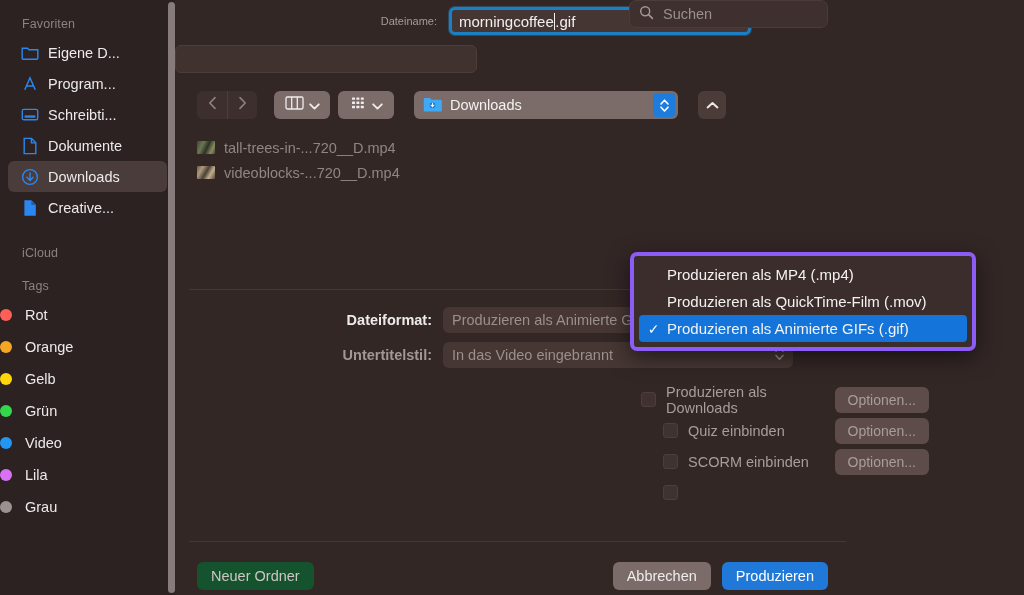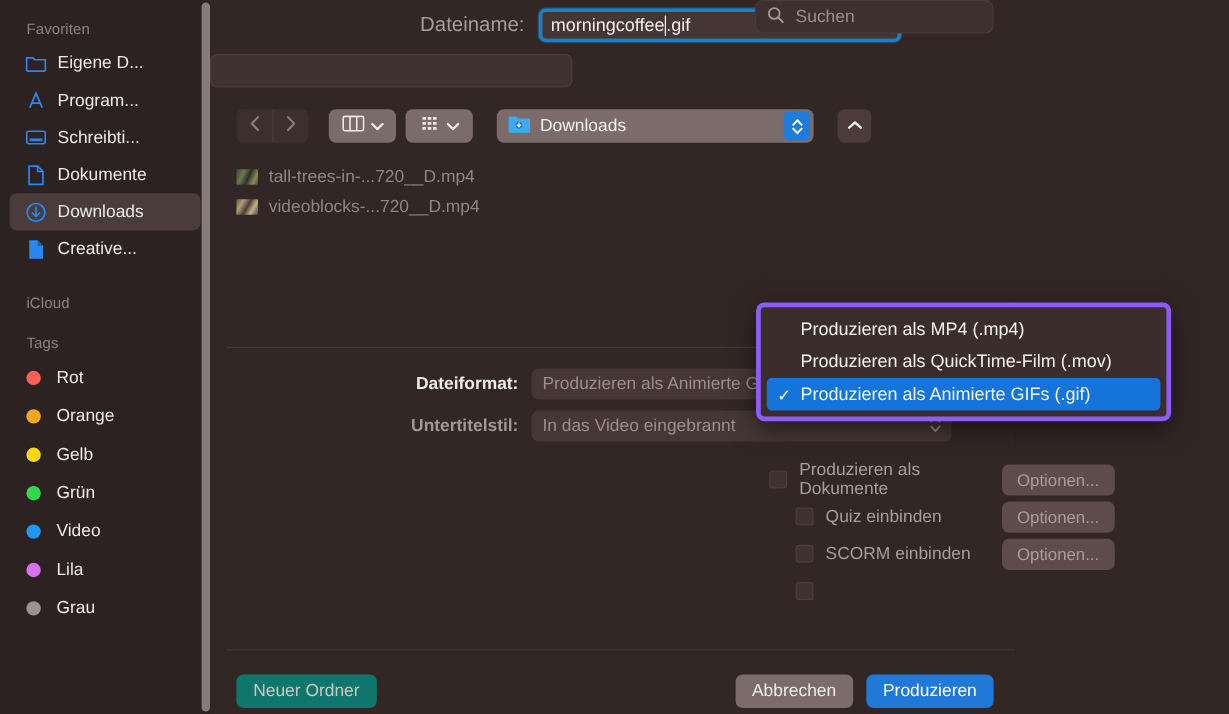--- a/index.html
+++ b/index.html
@@ -59,21 +59,20 @@
     width: 19px; height: 19px;
     flex: 0 0 19px;
     display: flex; align-items: center; justify-content: center;
   }
   .side-ico svg { display: block; }
 
   .tag-row {
     display: flex;
     align-items: center;
     height: 32px;
-    padding-left: 22px;
     font-size: 14.5px;
     color: #eceaea;
     gap: 13px;
   }
   .tag-dot {
     width: 12px; height: 12px;
     border-radius: 50%;
     flex: 0 0 12px;
   }
 
@@ -100,21 +99,21 @@
   .toprow {
     display: flex;
     align-items: center;
     height: 34px;
     margin-top: 4px;
   }
   .toplabel {
     width: 274px;
     text-align: right;
     padding-right: 12px;
-    font-size: 17px;
+    font-size: 11px;
     color: #a59b99;
   }
   .topfield {
     width: 302px;
     height: 28px;
     border-radius: 6px;
     background: #40322f;
     border: 1px solid #4e3e3b;
     display: flex;
     align-items: center;
@@ -335,21 +334,21 @@
   }
   .bbtn {
     height: 28px;
     border-radius: 6px;
     padding: 0 14px;
     display: flex; align-items: center;
     font-size: 14.5px;
     background: #7b6c6a;
     color: #efecec;
   }
-  #neuer-ordner { margin-left: 22px; background: #0f766e; color: #cfc6c4; }
+  #neuer-ordner { margin-left: 22px; background: #14532d; color: #cfc6c4; }
   #abbrechen { margin-left: auto; }
   #produzieren { background: #2078d8; color: #ffffff; margin-left: 11px; margin-right: 18px; text-align: center; }
 
   
   #dropdown {
     position: absolute;
     left: 455px;
     top: 252px;
     width: 346px;
     background: #3a2d2b;
@@ -619,21 +618,21 @@
             <svg width="11" height="17" viewBox="0 0 11 17">
                 <path d="M2 6.2 5.5 2.4 9 6.2" fill="none" stroke="#9a8f8d" stroke-width="1.5" stroke-linecap="round" stroke-linejoin="round"></path>
                 <path d="M2 10.4 5.5 14.2 9 10.4" fill="none" stroke="#9a8f8d" stroke-width="1.5" stroke-linecap="round" stroke-linejoin="round"></path>
               </svg>
           </span>
         </div>
       </div>
 
       <div class="cbrow cb-indent1" style="margin-top:14px">
         <span class="cbox"></span>
-        <span>Produzieren als Dokumente</span>
+        <span>Produzieren als Downloads</span>
         <span class="optbtn">Optionen...</span>
       </div>
 
       <div class="cbrow cb-indent2">
         <span class="cbox"></span>
         <span>Quiz einbinden</span>
         <span class="optbtn">Optionen...</span>
       </div>
 
       <div class="cbrow cb-indent2">

